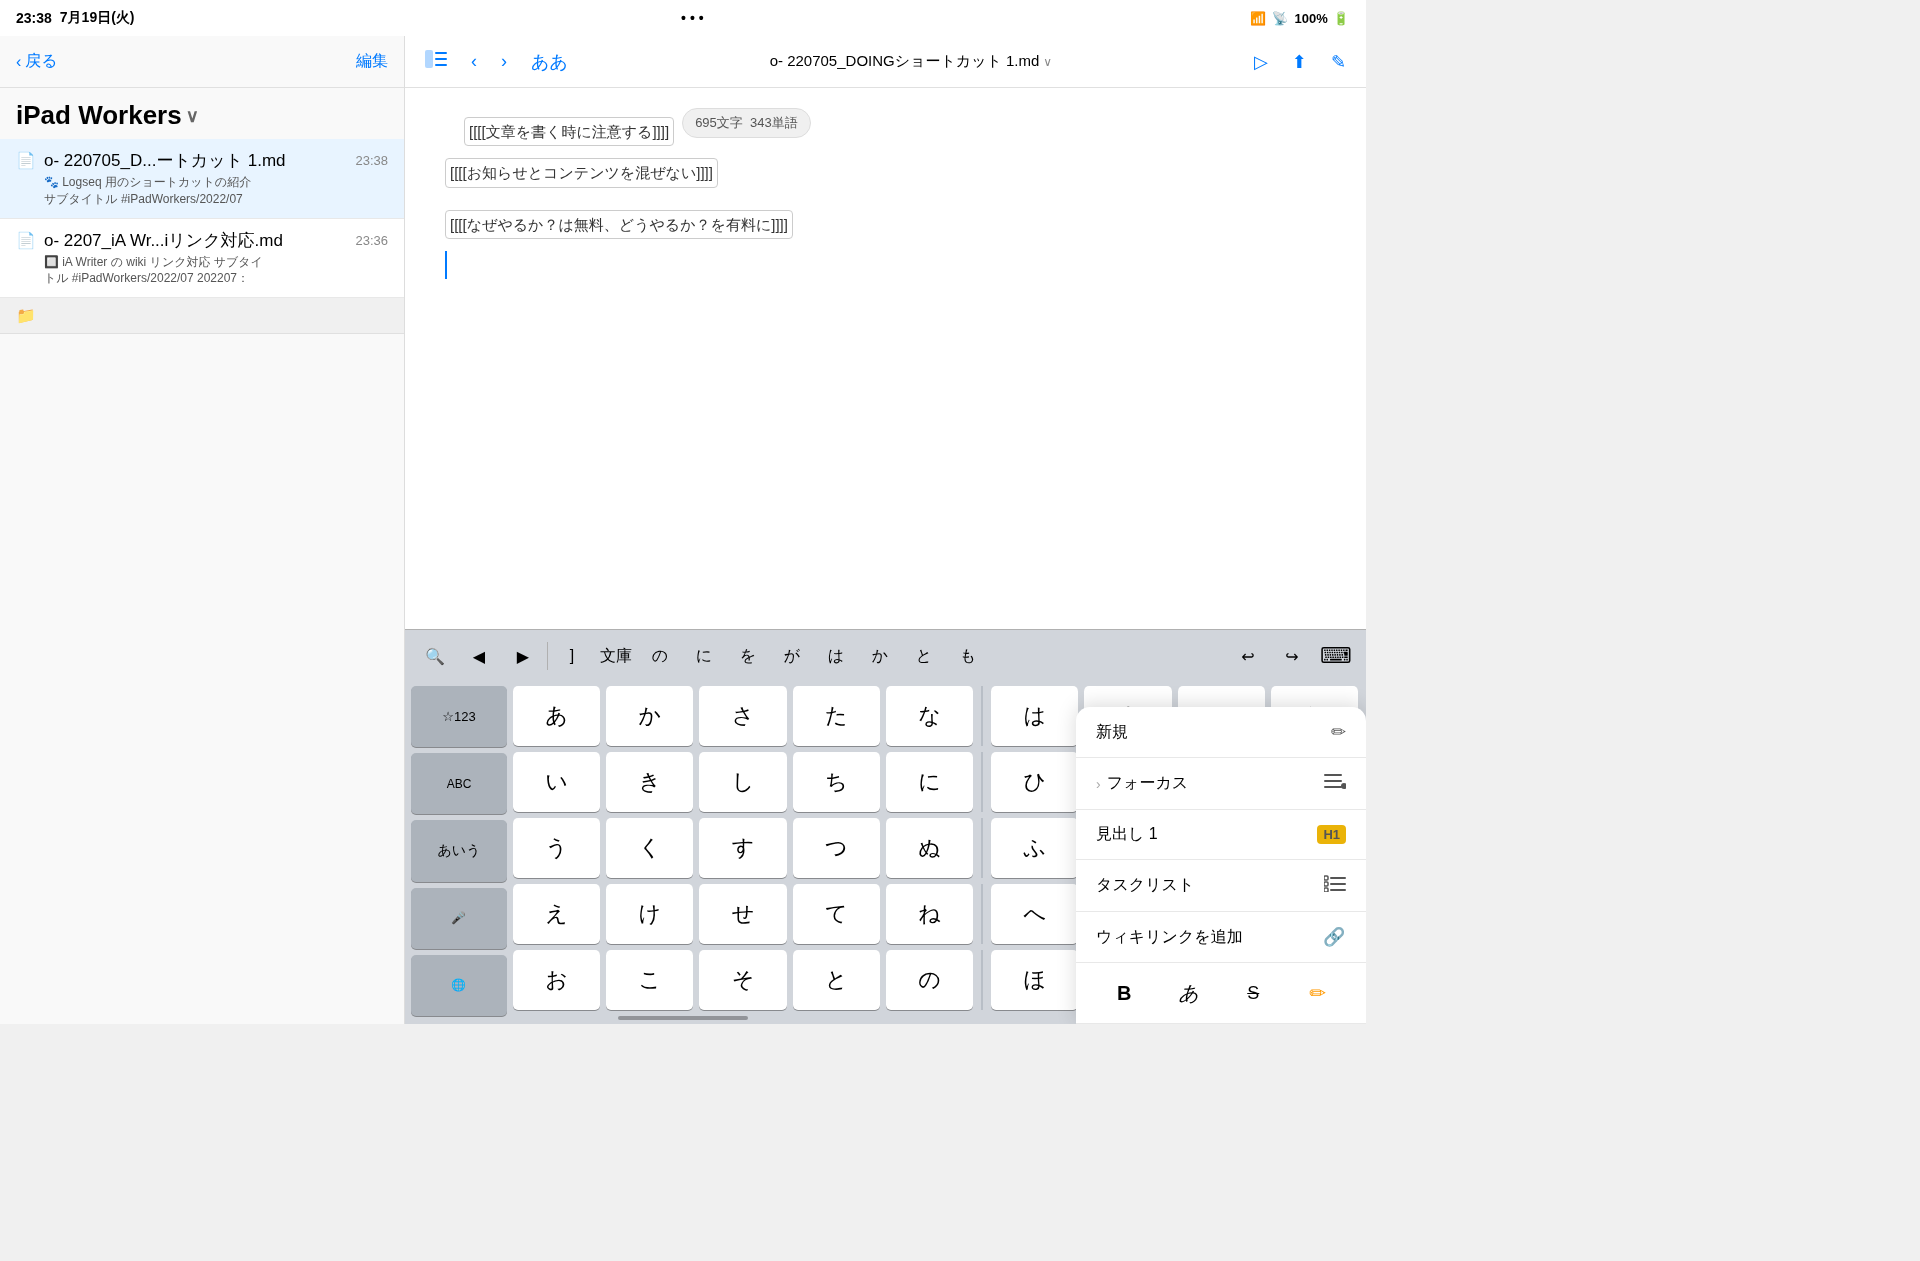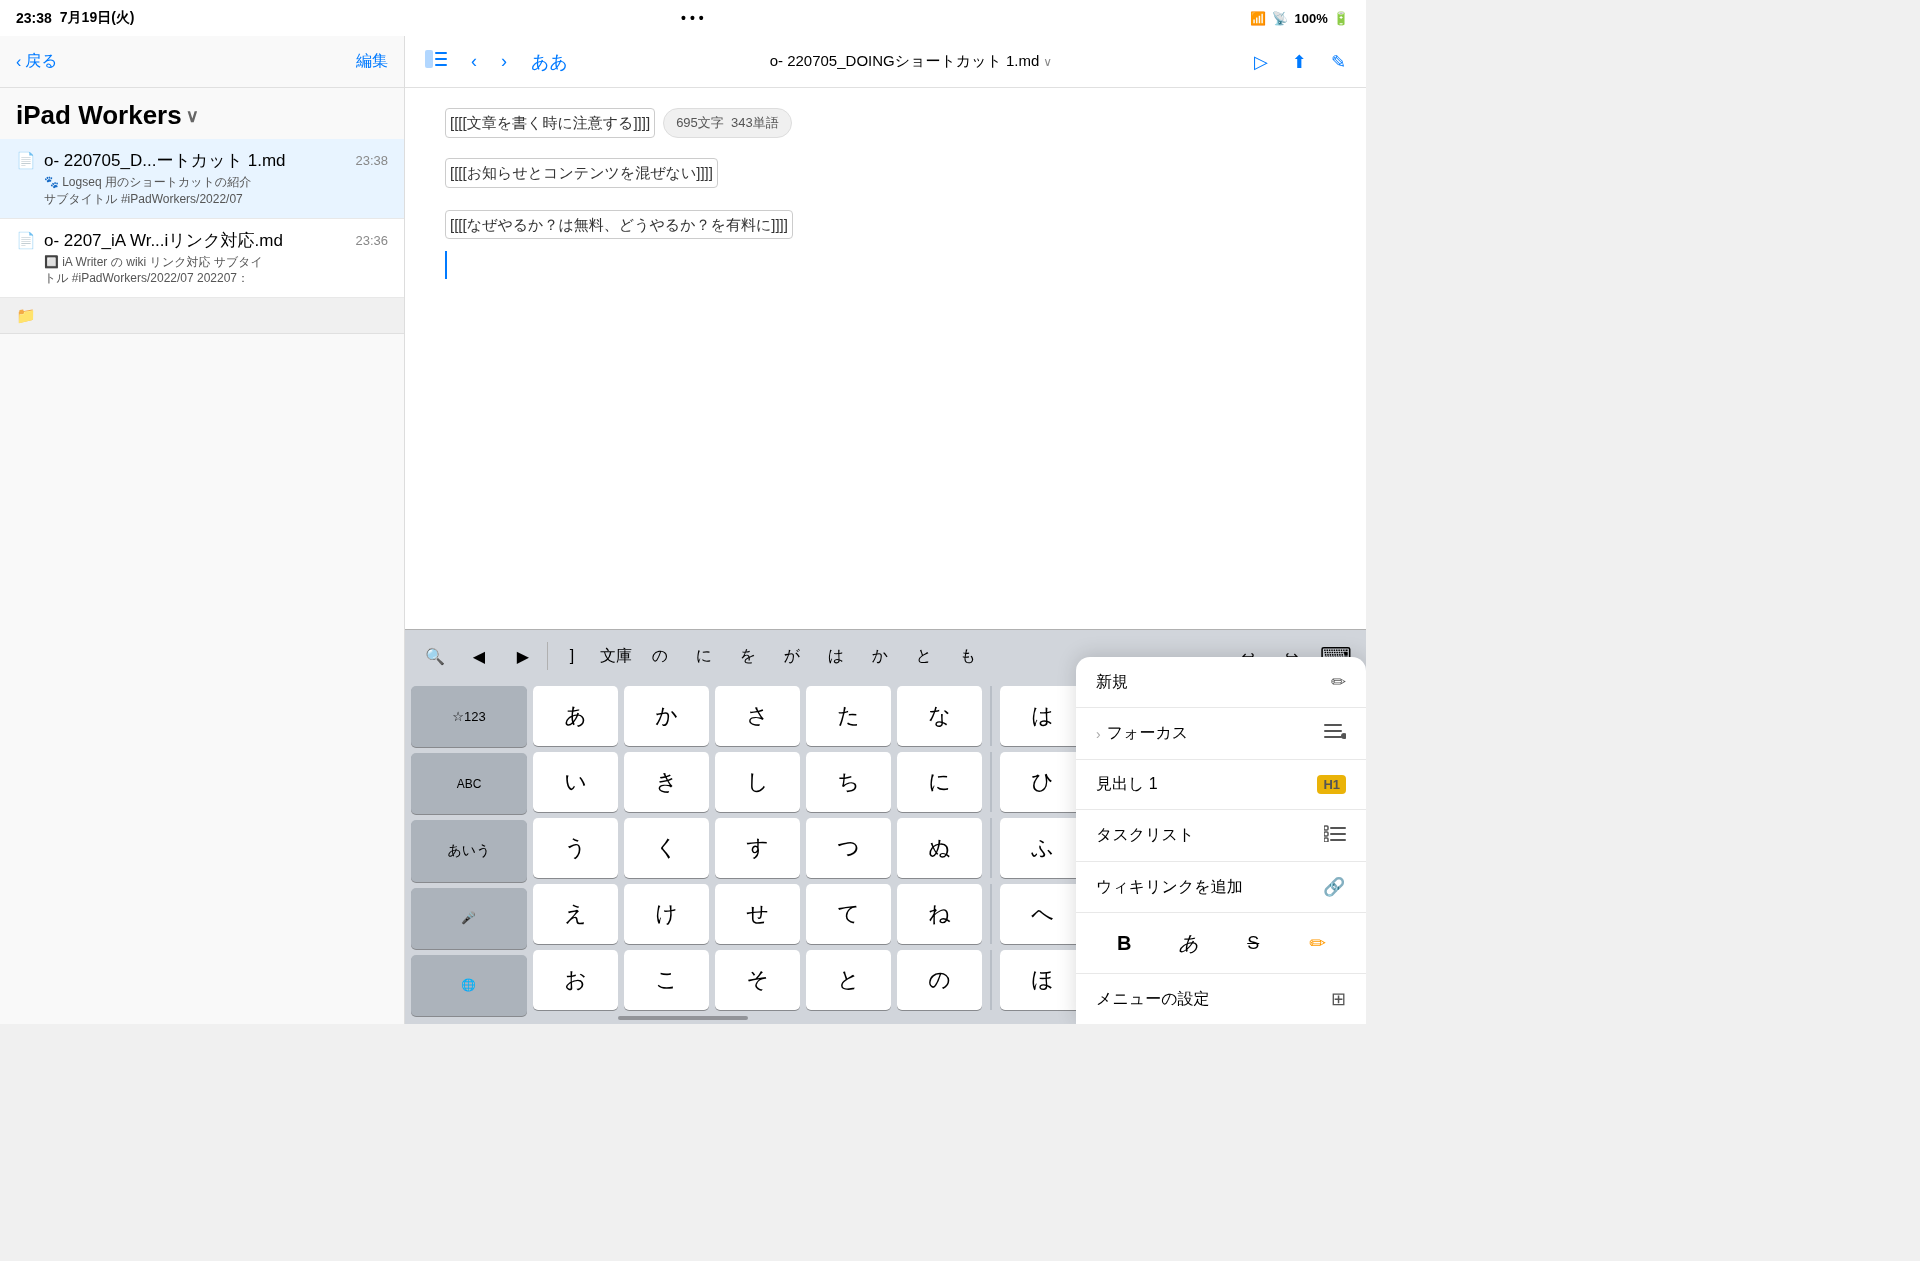--- a/index.html
+++ b/index.html
@@ -232,21 +232,21 @@
     .keyboard-wrapper {
       display: flex;
       gap: 0;
     }
 
     .left-col {
       display: flex;
       flex-direction: column;
       gap: 6px;
       padding: 4px 6px 8px;
-      width: 128px;
+      width: 108px;
     }
 
     .left-col-key {
       background: #acb3bb;
       border-radius: 5px;
       flex: 1;
       display: flex;
       align-items: center;
       justify-content: center;
       font-size: 12px;
@@ -445,21 +445,21 @@
       <div class="toolbar-title">
         <span>o- 220705_DOINGショートカット 1.md</span>
         <span class="chevron">∨</span>
       </div>
       <div class="toolbar-btn" style="color:#007aff;">▷</div>
       <div class="toolbar-btn" style="color:#007aff;">⬆</div>
       <div class="toolbar-btn" style="color:#007aff;">✎</div>
     </div>
 
     <div class="editor-content">
-      <div style="margin-bottom:12px;display:flex;align-items:flex-start;gap:8px;">
+      <div style="margin-bottom:12px;display:flex;align-items:flex-end;gap:8px;margin-left:19px;">
         <span class="wiki-link">[[<span>[[文章を書く時に注意する]]</span>]]</span>
         <span class="word-count-badge">
           <span>695文字</span>&nbsp;&nbsp;<span>343単語</span>
         </span>
       </div>
       <div class="editor-line">
         <span class="wiki-link">[[<span>[[お知らせとコンテンツを混ぜない]]</span>]]</span>
       </div>
       <div class="editor-line" style="margin-top:22px;">
         <span class="wiki-link">[[<span>[[なぜやるか？は無料、どうやるか？を有料に]]</span>]]</span>
@@ -620,19 +620,15 @@
     <span class="menu-item-icon">🔗</span>
   </div>
 
   <div class="menu-item-format">
     <div class="format-btn" style="font-weight:700;font-size:20px;">B</div>
     <div class="format-btn" style="font-style:italic;font-size:20px;">あ</div>
     <div class="format-btn" style="text-decoration:line-through;font-size:18px;">S</div>
     <div class="format-btn" style="font-size:20px;color:#f90;">✏</div>
   </div>
 
-  <div class="menu-item">
-    <span class="menu-item-label">メニューの設定</span>
-    <span class="menu-item-icon">⊞</span>
-  </div>
 </div>
 
 <div class="home-indicator"></div>
 
 </body></html>

